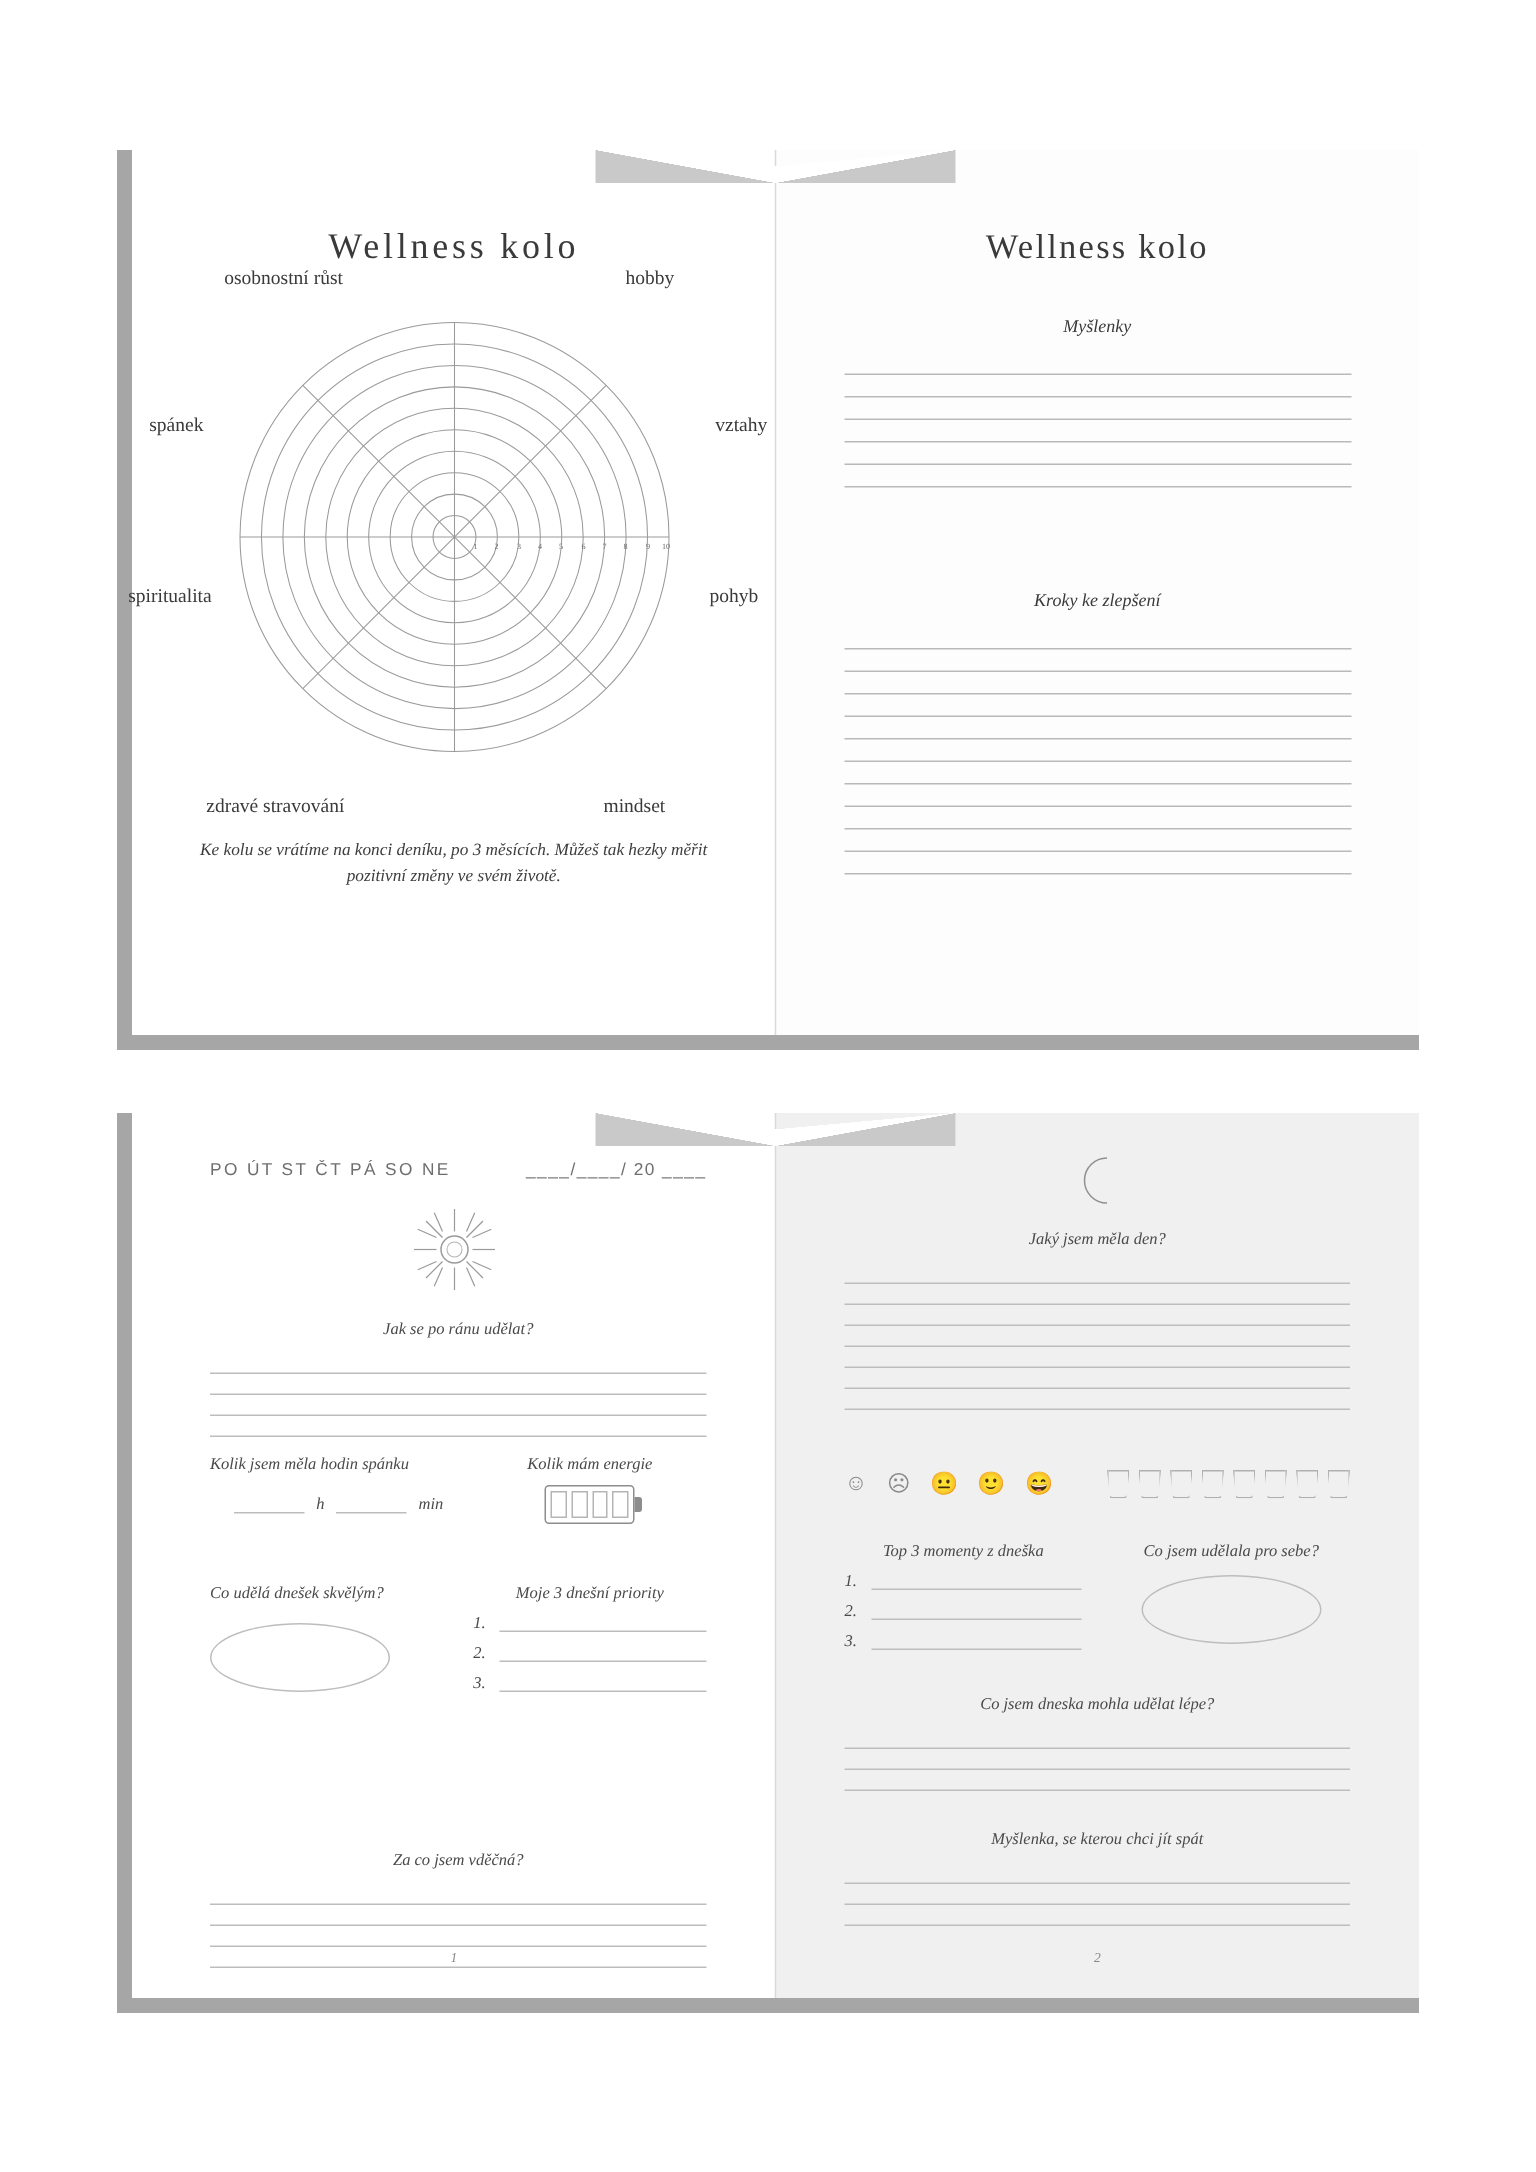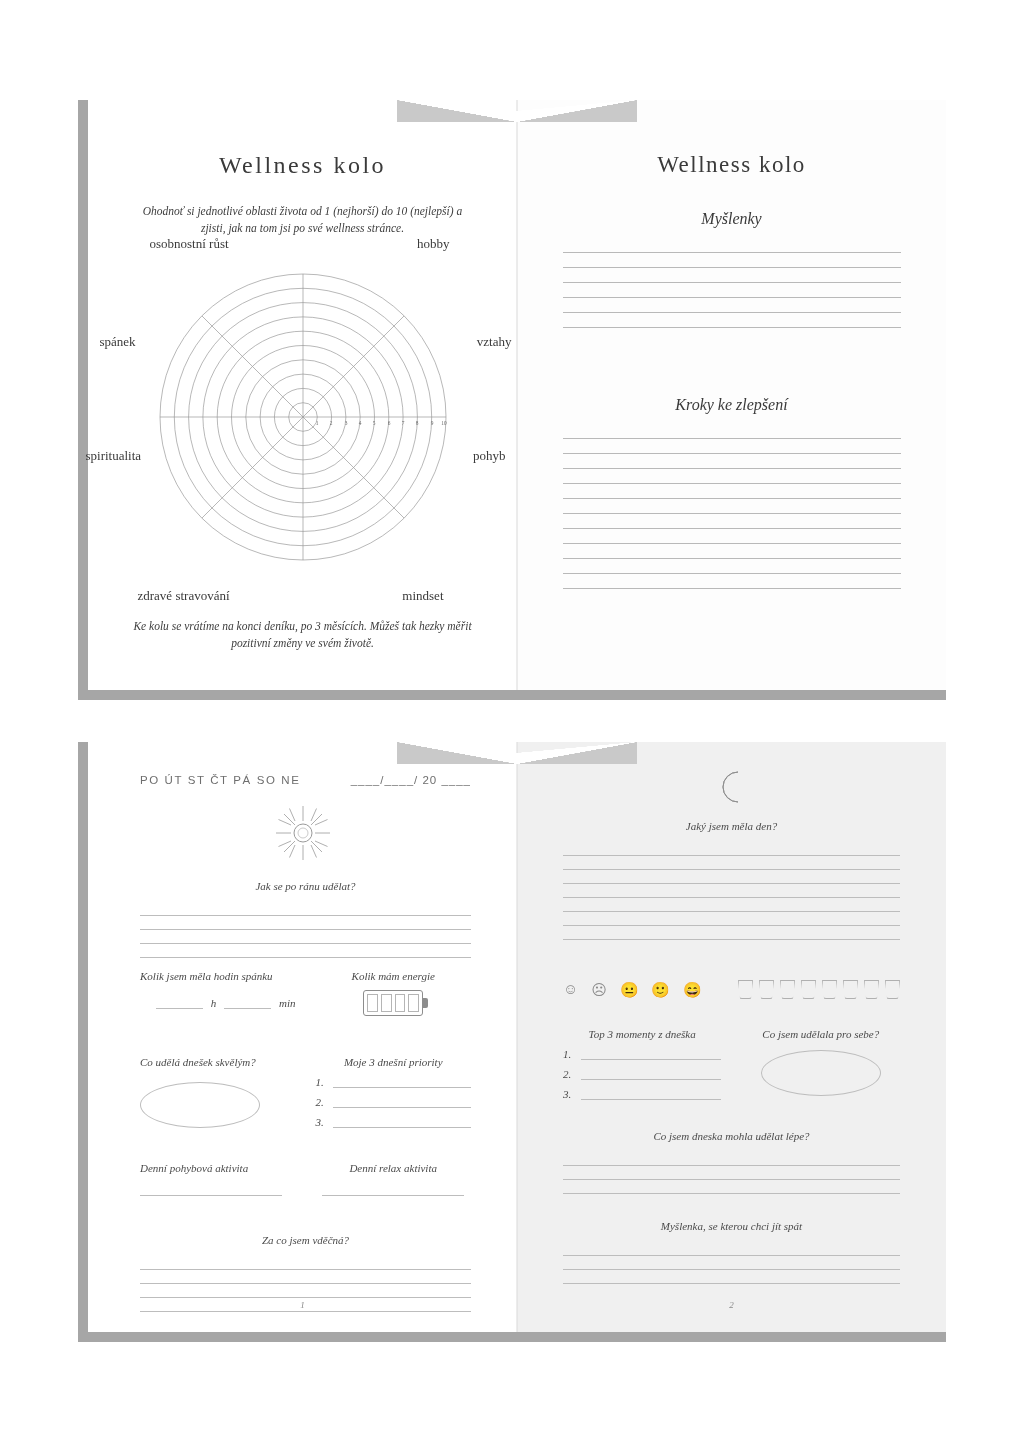--- a/index.html
+++ b/index.html
@@ -30,21 +30,21 @@
   .title-l{margin-top:52px;}
   .title-r{margin-top:52px;font-size:23px;letter-spacing:1.5px;}
 
   .intro{width:330px;margin:24px auto 0;text-align:center;font-style:italic;font-size:11.5px;line-height:1.5;color:#3d3d3d;}
   .outro{width:340px;margin:0 auto;text-align:center;font-style:italic;font-size:11.5px;line-height:1.5;color:#3d3d3d;}
 
   .wheel-wrap{position:relative;width:330px;height:330px;margin:14px auto 0;}
   .wheel-wrap svg{display:block;}
   .wlabel{position:absolute;font-size:13px;color:#3a3a3a;white-space:nowrap;}
 
-  .sub-italic{text-align:center;font-style:italic;font-size:16px;color:#3a3a3a;}
+  .sub-italic{text-align:center;font-style:italic;font-size:12px;color:#3a3a3a;}
   .lines{margin:10px auto 0;width:338px;}
   .lines .ln{border-bottom:1px solid #b9b9b9;height:14px;}
 
   
   #spread2{top:742px;height:600px;}
   #spread2 .shadow{background:#a6a6a6;}
   #spread2 .page.left{background:#ffffff;}
   #spread2 .page.right{background:#f0f0f0;}
 
   .days{position:absolute;left:52px;top:32px;font-family:Liberation Sans, sans-serif;font-size:11.5px;letter-spacing:1.6px;color:#6e6e6e;}
@@ -84,21 +84,20 @@
 </style>
 </head>
 <body>
 
 <div class="spread" id="spread1">
   <div class="shadow"></div>
   <div class="book">
 
     <div class="page left">
       <div class="title-serif title-l">Wellness kolo</div>
-      <div class="intro">Ohodnoť si jednotlivé oblasti života od 1 (nejhorší) do 10 (nejlepší) a zjisti, jak na tom jsi po své wellness stránce.</div>
 
       <div class="wheel-wrap">
         <svg width="330" height="330" viewBox="0 0 330 330">
           <g fill="none" stroke="#9a9a9a" stroke-width="0.7">
             <circle cx="165" cy="165" r="143"></circle>
             <circle cx="165" cy="165" r="128.7"></circle>
             <circle cx="165" cy="165" r="114.4"></circle>
             <circle cx="165" cy="165" r="100.1"></circle>
             <circle cx="165" cy="165" r="85.8"></circle>
             <circle cx="165" cy="165" r="71.5"></circle>
@@ -254,30 +253,20 @@
                 <span class="l"></span>
               </div>
             <div>
                 <span class="n">3.</span>
                 <span class="l"></span>
               </div>
           </div>
         </div>
       </div>
 
-      <div class="col2" style="position:absolute;left:52px;right:46px;top:420px;">
-        <div class="half">
-          <div class="lbl lbl-left">Denní pohybová aktivita</div>
-          <div class="underline-short"></div>
-        </div>
-        <div class="half">
-          <div class="lbl">Denní relax aktivita</div>
-          <div class="underline-short" style="margin-left:auto;margin-right:auto;"></div>
-        </div>
-      </div>
 
       <div style="position:absolute;left:52px;right:46px;top:492px;">
         <div class="lbl">Za co jsem vděčná?</div>
         <div class="writelines" style="margin-top:10px;">
           <div class="ln"></div>
           <div class="ln"></div>
           <div class="ln"></div>
           <div class="ln"></div>
         </div>
       </div>

